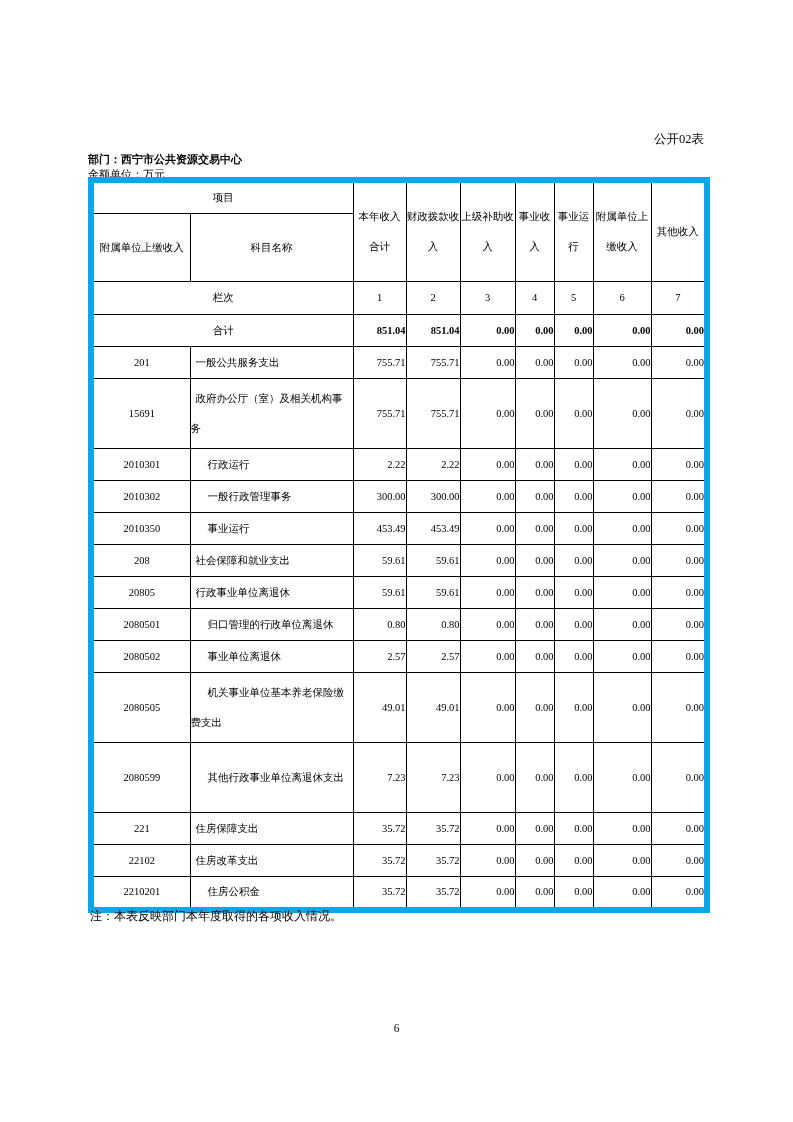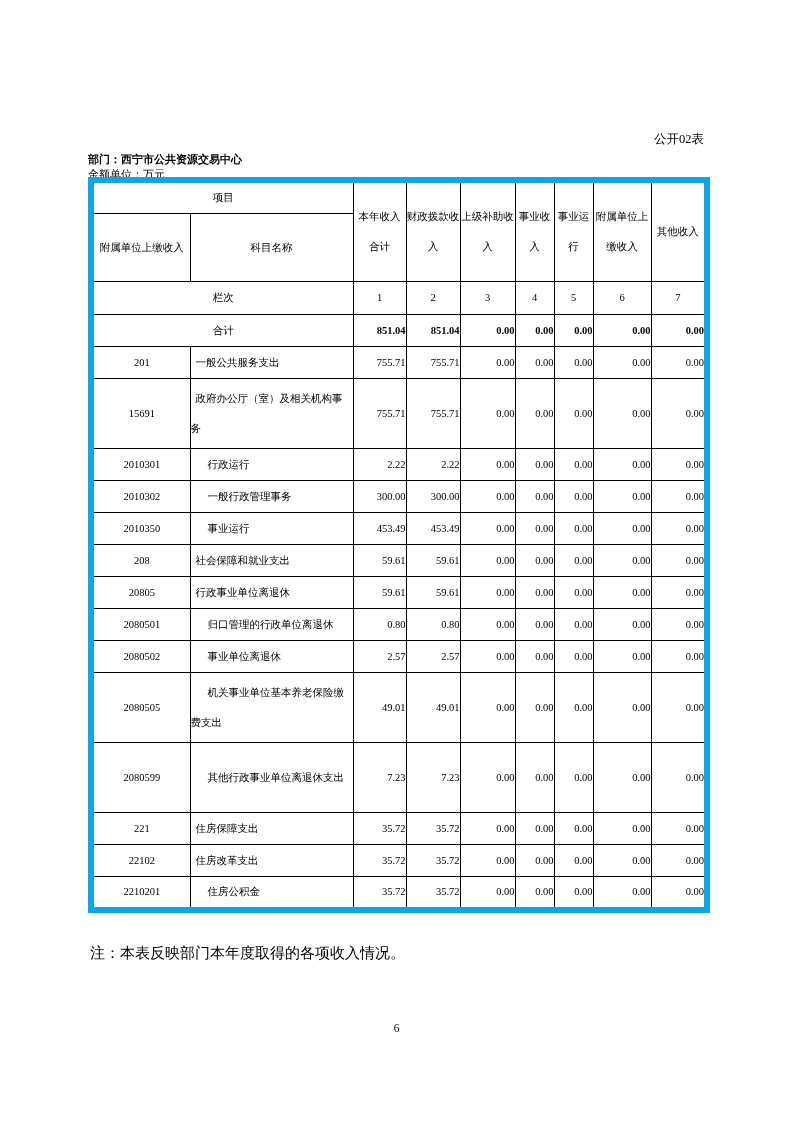--- a/index.html
+++ b/index.html
@@ -40,21 +40,21 @@
   td.colhead { padding:0 8px; line-height:29px;font-family:Liberation Mono, monospace; }
   td.num  { text-align:right; padding-right:5px; }
   tr.total td.num { font-weight:bold; }
   td.cnum { text-align:center; }
   td.code { text-align:center; padding-left:5px; }
   td.name { text-align:left; padding-left:2px; padding-right:4px; }
   td.name.indent-0 { text-indent:5px;margin-left:6px; }
   td.name.indent-1 { text-indent:17px; }
   .note {
     position:absolute; top:908px; left:90px; width:616px;
-    font-size:15px; text-align:left;margin-top:36px;
+    font-size:12px; text-align:left;
   }
   .pagenum {
     position:absolute; top:1022px; left:0; width:100%;
     text-align:center; font-size:11.5px;
   }
 </style>
 </head>
 <body>
 
 <div class="page">

